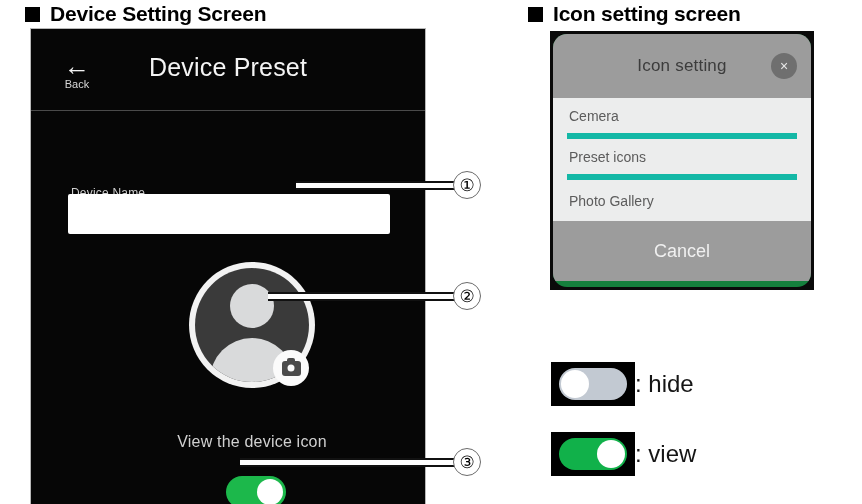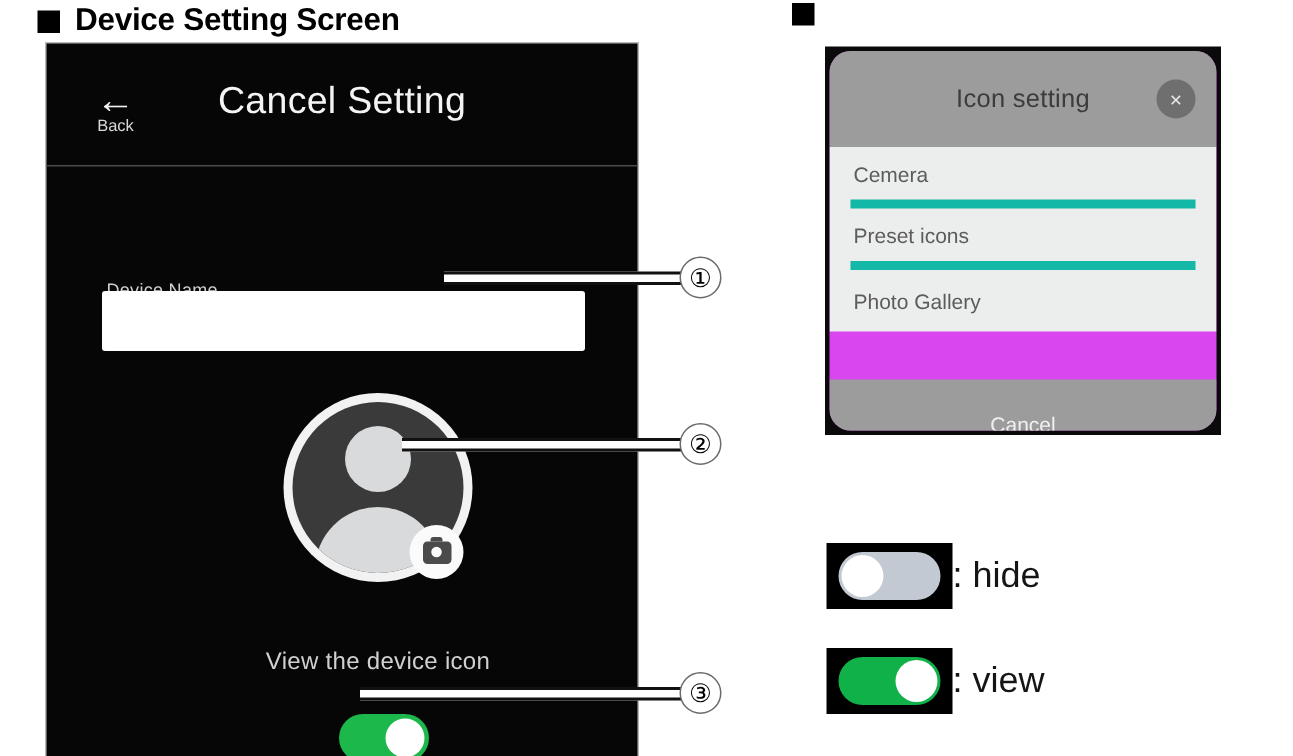--- a/index.html
+++ b/index.html
@@ -285,21 +285,21 @@
     overflow: hidden;
   }
   #dialog {
     position: absolute;
     left: 3px;
     top: 3px;
     width: 258px;
     height: 253px;
     border-radius: 14px;
     overflow: hidden;
-    background: #d946ef;
+    background: #15803d;
     box-sizing: border-box;
   }
   #dialog-header {
     position: relative;
     height: 64px;
     background: #9c9c9c;
     display: flex;
     align-items: center;
     justify-content: center;
   }
@@ -335,25 +335,24 @@
     color: #5c5c5c;
     border-bottom: 6px solid #14b8a6;
     box-sizing: border-box;
     padding-left: 2px;
   }
   .dialog-item.last { border-bottom: none; }
   #dialog-cancel {
     height: 60px;
     background: #9c9c9c;
     color: #f0f0f0;
-    font-size: 14px;
+    font-size: 18px;
     display: flex;
     align-items: center;
     justify-content: center;
-    margin-top: 32px;
   }
 
   
   .legend-row {
     position: absolute;
     display: flex;
     align-items: center;
   }
   #legend-hide { left: 551px; top: 362px; }
   #legend-view { left: 551px; top: 432px; }
@@ -394,30 +393,31 @@
 </head>
 <body>
 
 <div class="section-heading" id="heading-device">
   <span class="bullet-square"></span>
   <span>Device Setting Screen</span>
 </div>
 
 <div class="section-heading" id="heading-icon">
   <span class="bullet-square"></span>
+  <span>Icon setting screen</span>
 </div>
 
 <div id="phone">
 
   <div id="phone-header">
     <div id="back-button">
       <span id="back-arrow">←</span>
       <span id="back-label">Back</span>
     </div>
-    <div id="phone-title">Cancel Setting</div>
+    <div id="phone-title">Device Preset</div>
   </div>
 
   <div id="device-name-label">Device Name</div>
   <input id="device-name-input" type="text" placeholder="" style="">
 
   <div id="avatar-wrap">
     <div id="avatar-ring"></div>
     <div id="avatar-face">
       <div id="avatar-head"></div>
       <div id="avatar-body"></div>

